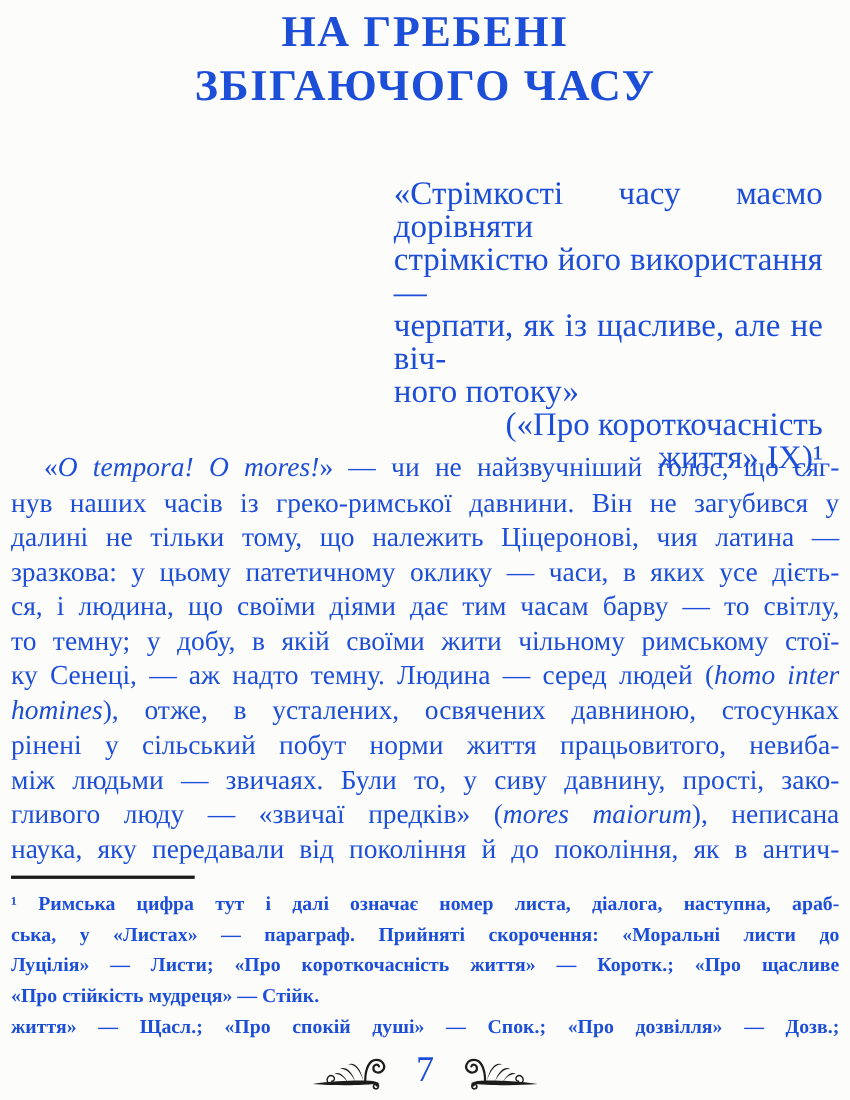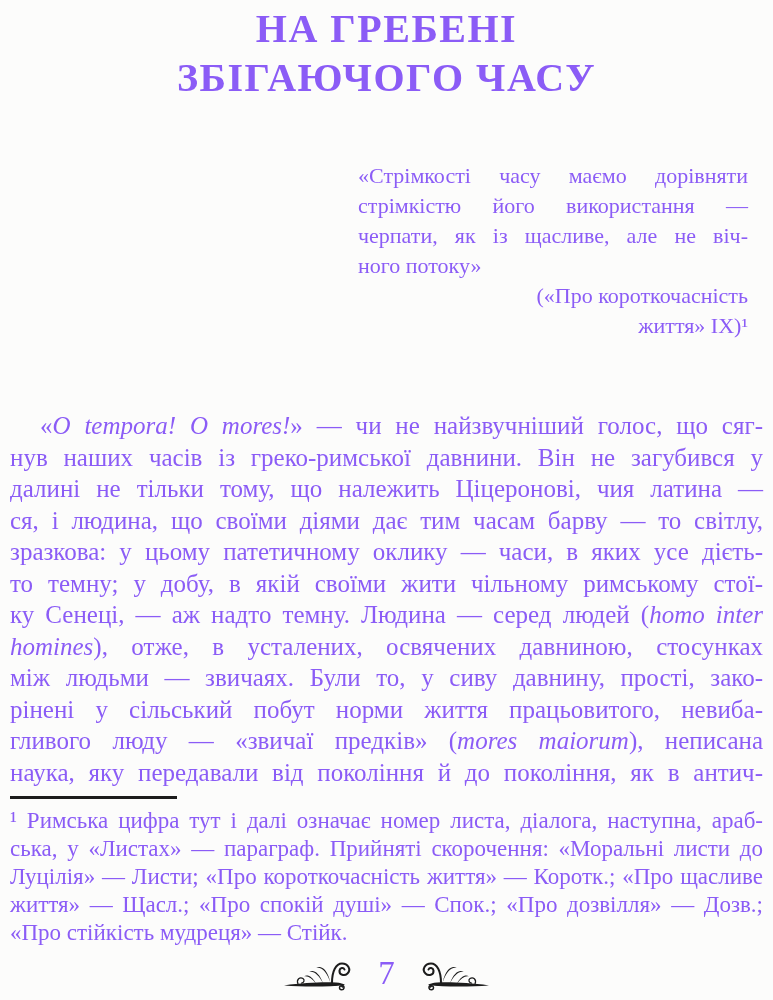--- a/index.html
+++ b/index.html
@@ -1,21 +1,21 @@
 <!DOCTYPE html>
 <html lang="uk"><head>
 <meta charset="utf-8">
 <style>
   html, body { margin: 0; padding: 0; }
   .page {
     position: relative;
     width: 773px;
     height: 1000px;
     background: #fcfcfb;
-    color: #8b5cf6;
+    color: #1d4ed8;
     font-family: "Liberation Serif", serif;
     overflow: hidden;
   }
   
   .title {
     position: absolute;
     top: 4px; left: 0; right: 0;
     margin: 0;
     text-align: center;
     font-weight: 700;
@@ -23,21 +23,21 @@
     line-height: 49px;
     letter-spacing: 1.5px;
   }
   .t-line { display: block; }
   
   .epigraph {
     position: absolute;
     top: 161px;
     left: 358px;
     width: 390px;
-    font-size: 22px;
+    font-size: 30px;
     line-height: 30px;
   }
   .e-line { display: block; }
   .jl { text-align: justify; text-align-last: justify; }
   .left-line { text-align: right; text-align-last: left; }
   .right-line { text-align-last: right; }
   
   .body-text {
     position: absolute;
     top: 410px;
@@ -51,22 +51,23 @@
     text-align: justify;
     text-align-last: justify;
   }
   .b-line.indent { text-indent: 30px; }
   
   .footnote {
     position: absolute;
     top: 796px;
     left: 10px;
     width: 753px;
-    font-size: 23px;
+    font-size: 18px;
     line-height: 28px;
+    font-weight: bold;
   }
   .fn-rule {
     width: 167px;
     height: 3px;
     background: #1c1c1c;
     margin: 0 0 8px 0;
   }
   .f-line {
     display: block;
     text-align: justify;
@@ -107,38 +108,38 @@
     <span class="e-line jl">черпати, як із щасливе, але не віч-</span>
     <span class="e-line left-line">ного потоку»</span>
     <span class="e-line right-line">(«Про короткочасність</span>
     <span class="e-line right-line">життя» IX)¹</span>
   </div>
 
   <div class="body-text">
     <span class="b-line indent">«<i>O tempora! O mores!</i>» — чи не найзвучніший голос, що сяг-</span>
     <span class="b-line">нув наших часів із греко-римської давнини. Він не загубився у</span>
     <span class="b-line">далині не тільки тому, що належить Ціцеронові, чия латина —</span>
+    <span class="b-line">зразкова: у цьому патетичному оклику — часи, в яких усе дієть-</span>
     <span class="b-line">ся, і людина, що своїми діями дає тим часам барву — то світлу,</span>
-    <span class="b-line">зразкова: у цьому патетичному оклику — часи, в яких усе дієть-</span>
     <span class="b-line">то темну; у добу, в якій своїми жити чільному римському стої-</span>
     <span class="b-line">ку Сенеці, — аж надто темну. Людина — серед людей (<i>homo inter</i></span>
     <span class="b-line"><i>homines</i>), отже, в усталених, освячених давниною, стосунках</span>
+    <span class="b-line">рінені у сільський побут норми життя працьовитого, невиба-</span>
     <span class="b-line">між людьми — звичаях. Були то, у сиву давнину, прості, зако-</span>
-    <span class="b-line">рінені у сільський побут норми життя працьовитого, невиба-</span>
     <span class="b-line">гливого люду — «звичаї предків» (<i>mores maiorum</i>), неписана</span>
     <span class="b-line">наука, яку передавали від покоління й до покоління, як в антич-</span>
   </div>
 
   <div class="footnote">
     <div class="fn-rule"></div>
     <span class="f-line">¹ Римська цифра тут і далі означає номер листа, діалога, наступна, араб-</span>
     <span class="f-line">ська, у «Листах» — параграф. Прийняті скорочення: «Моральні листи до</span>
     <span class="f-line">Луцілія» — Листи; «Про короткочасність життя» — Коротк.; «Про щасливе</span>
+    <span class="f-line last">«Про стійкість мудреця» — Стійк.</span>
     <span class="f-line">життя» — Щасл.; «Про спокій душі» — Спок.; «Про дозвілля» — Дозв.;</span>
-    <span class="f-line last">«Про стійкість мудреця» — Стійк.</span>
   </div>
 
   <div class="footer">
     <svg class="flourish" viewBox="0 0 140 62" fill="none" xmlns="http://www.w3.org/2000/svg">
       <path d="M0 51 C40 45 78 44 104 45 C112 45.5 119 47.5 122 50 C90 54 40 54 0 51 Z" fill="#1c1c1c"></path>
       <path d="M64 47 C56 32 46 28 40 33 C48 31 56 37 64 47 Z" fill="#1c1c1c"></path>
       <path d="M78 46 C70 24 58 18 50 24 C60 21 70 31 78 46 Z" fill="#1c1c1c"></path>
       <path d="M93 46 C87 18 74 10 64 16 C76 13 86 25 93 46 Z" fill="#1c1c1c"></path>
       <path d="M96 46 C96 22 104 7 116 7 C128 7 135 19 127 27 C121 33 110 30 111 21 C112 15 119 14 121 19" stroke="#1c1c1c" stroke-width="4" stroke-linecap="round"></path>
       <path d="M102 50 C112 46 121 50 120 56 C119 61 111 61 111 55 C111 51 116 51 117 54" stroke="#1c1c1c" stroke-width="3" stroke-linecap="round"></path>

